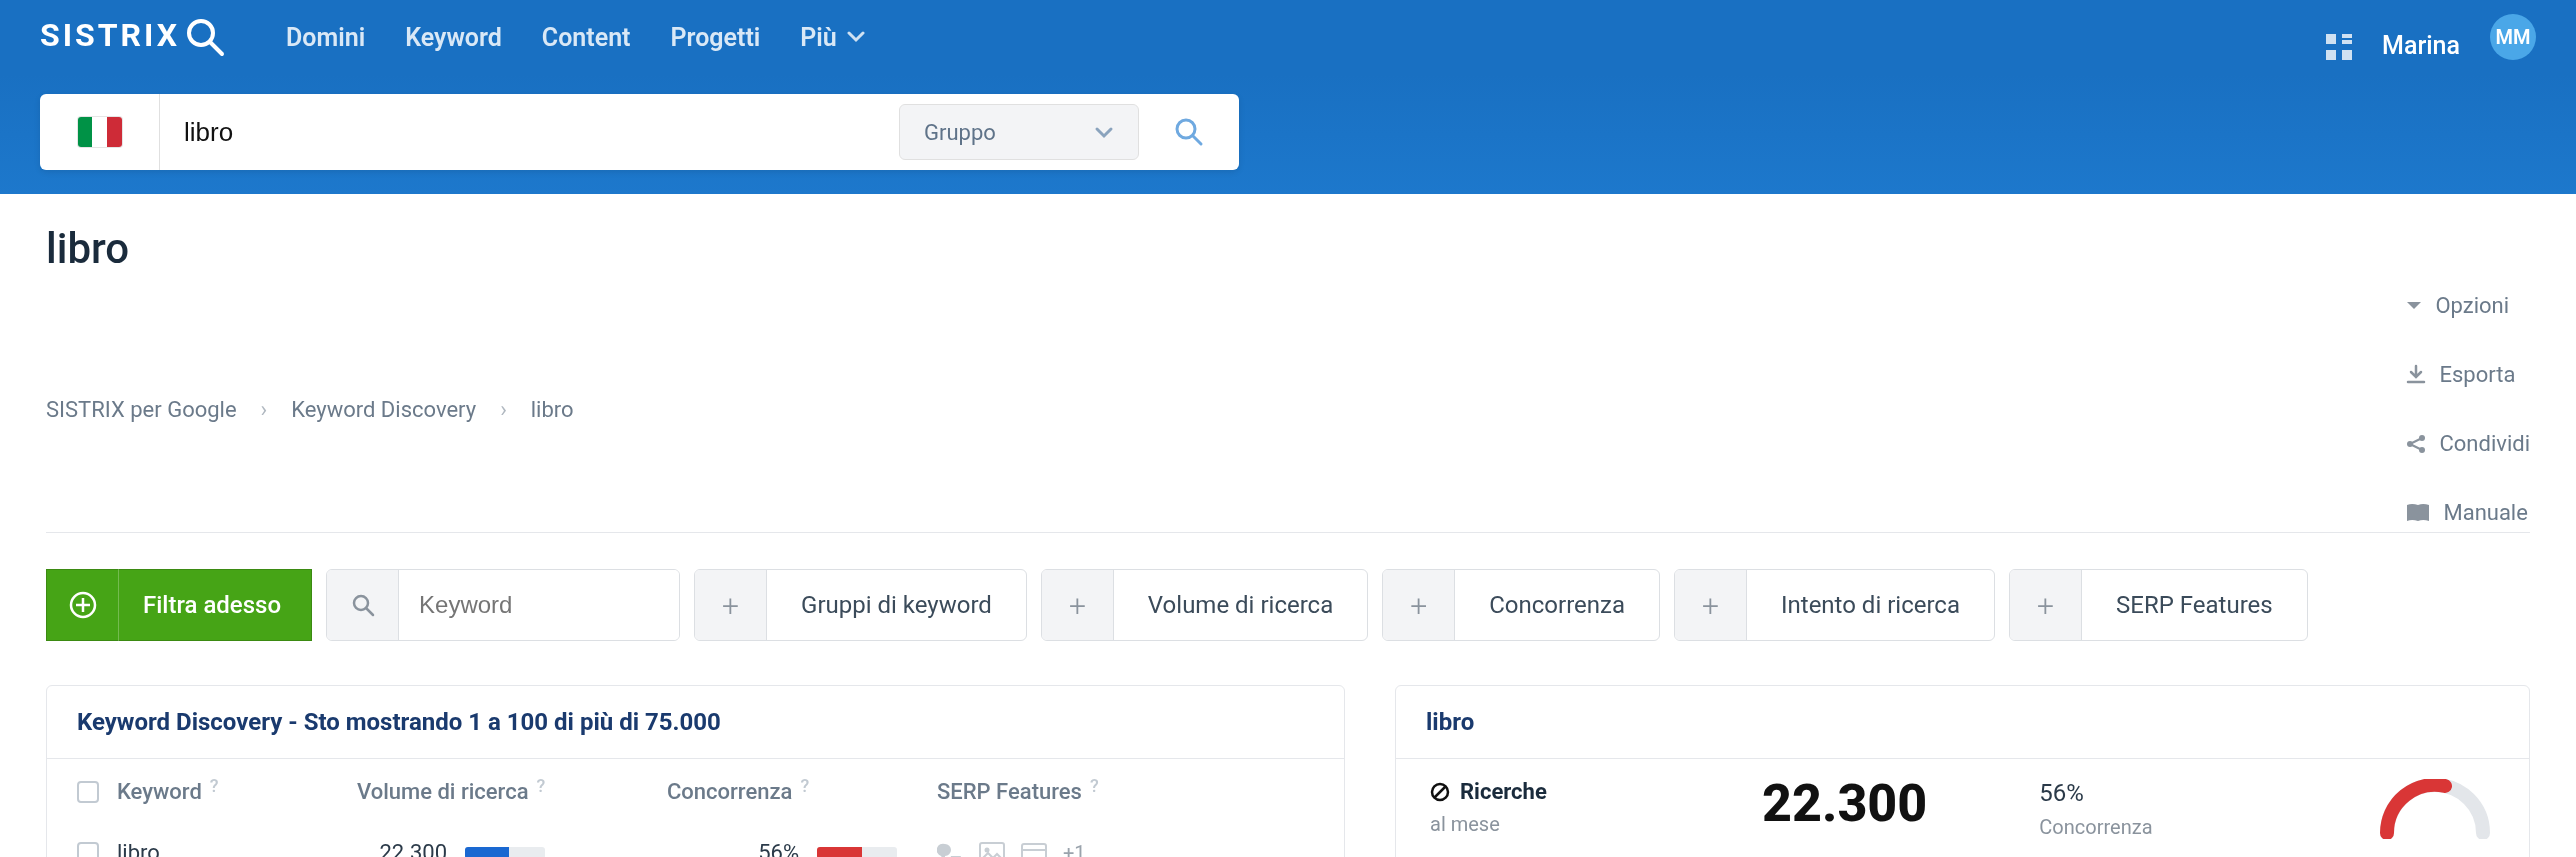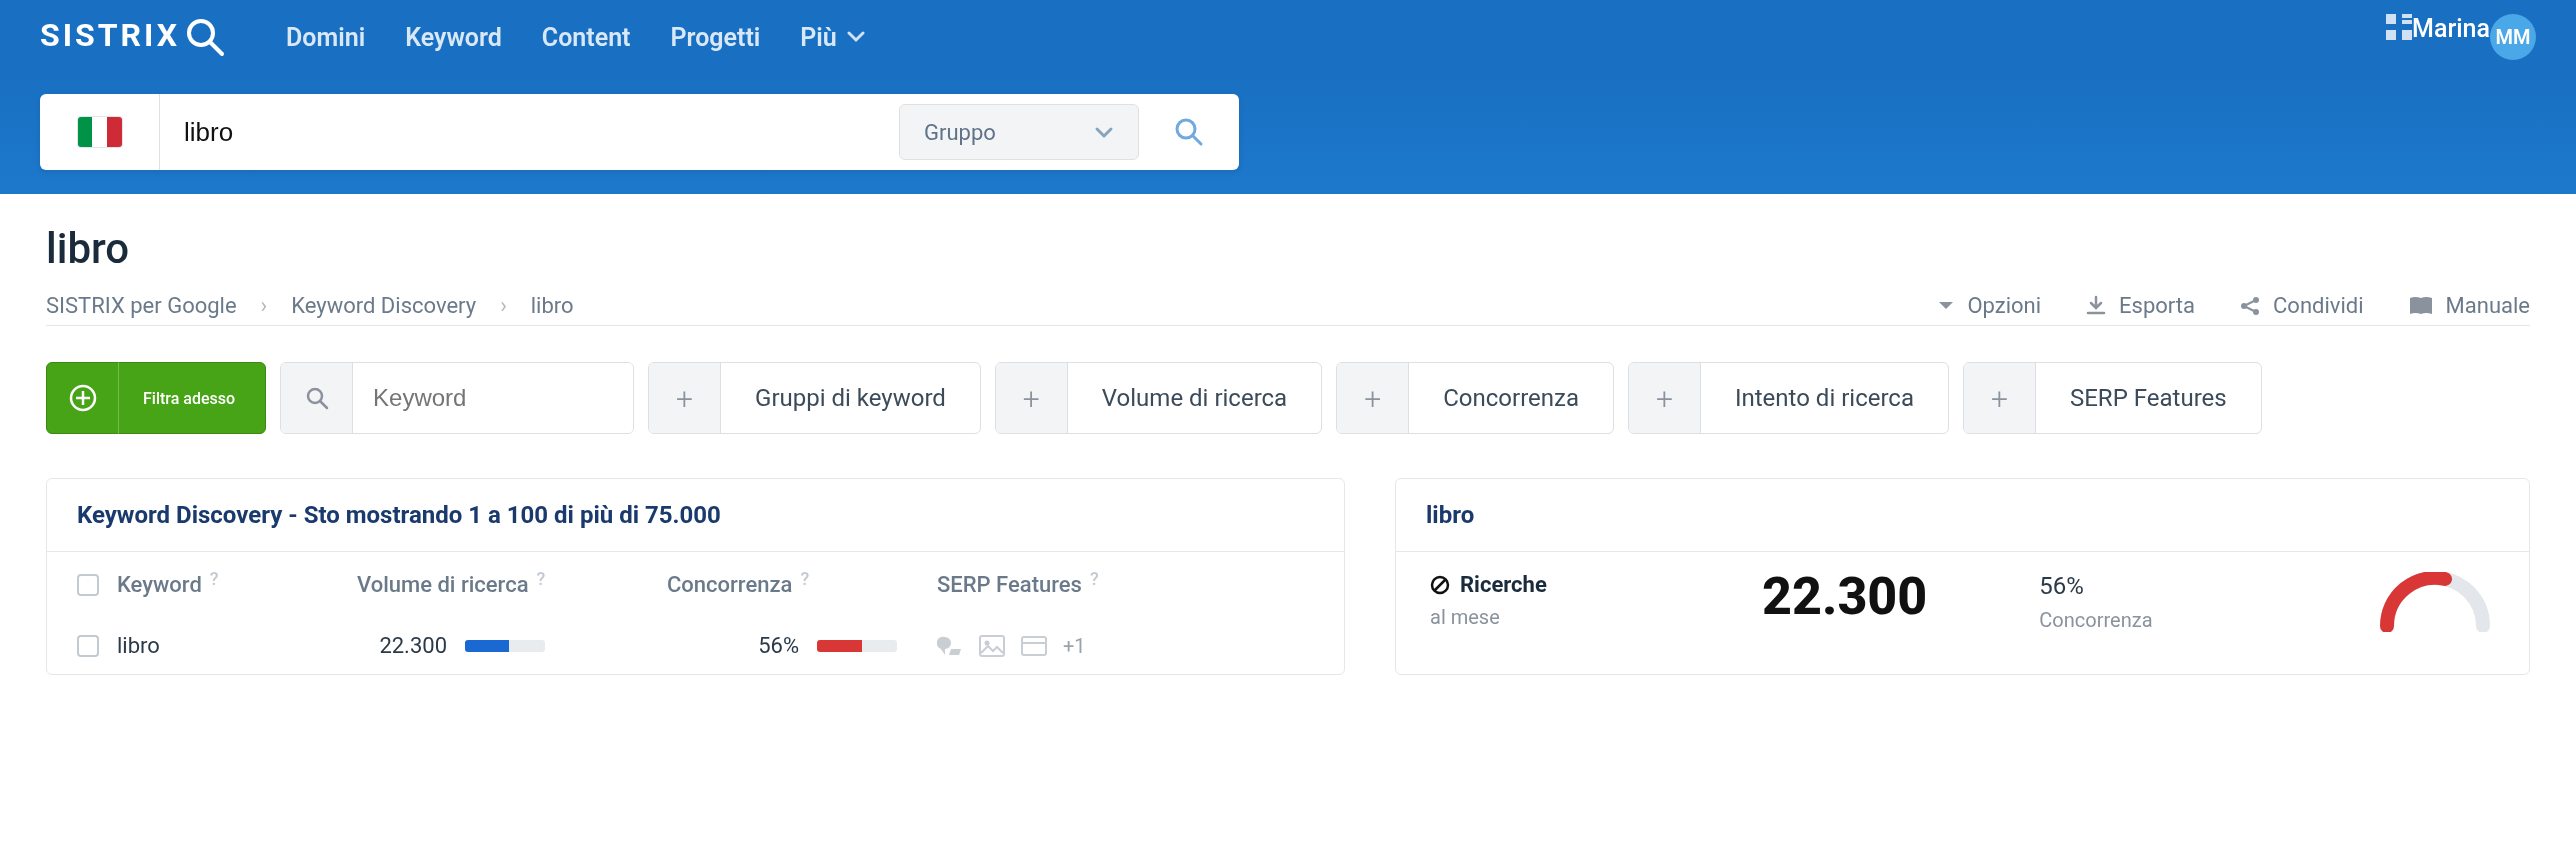--- a/index.html
+++ b/index.html
@@ -5,21 +5,21 @@
 * { box-sizing: border-box; margin: 0; padding: 0; }
 body { font-family: -apple-system, BlinkMacSystemFont, "Segoe UI", Roboto, sans-serif; background: #fff; color: #333; width: 2576px; }
 
 
 .topnav { background: #1970c2; height: 74px; display: flex; align-items: center; padding: 0 40px; }
 .logo { display: flex; align-items: flex-start; gap: 4px; color: #fff; font-weight: 700; font-size: 32px; letter-spacing: 3px; margin-right: 60px; }
 .logo-magnify { width: 42px; height: 42px; }
 .nav-links { display: flex; gap: 40px; }
 .nav-link { color: #d9e8f6; font-size: 25px; font-weight: 600; cursor: pointer; display: flex; align-items: center; gap: 10px; }
 .nav-spacer { flex: 1; }
-.nav-right { display: flex; align-items: flex-start; }
+.nav-right { display: flex; align-items: flex-end; gap: 30px; }
 .apps-icon { width: 26px; height: 26px; }
 .username { color: #fff; font-size: 25px; font-weight: 500; }
 .avatar { width: 46px; height: 46px; border-radius: 50%; background: #4aa7e8; color: #fff; display: flex; align-items: center; justify-content: center; font-size: 20px; font-weight: 600; }
 
 
 .searcharea { background: linear-gradient(to bottom,#1970c2,#1d78cc); padding: 20px 40px 24px; }
 .searchbox { display: flex; width: 1199px; background: #fff; border-radius: 6px; overflow: hidden; box-shadow: 0 2px 6px rgba(0,0,0,0.1); }
 .flag { width: 120px; display: flex; align-items: center; justify-content: center; border-right: 1px solid #e0e0e0; }
 .flag-it { display: flex; width: 44px; height: 30px; border-radius: 3px; overflow: hidden; box-shadow: 0 0 0 1px rgba(0,0,0,0.1); }
 .flag-it span { flex: 1; }
@@ -28,26 +28,26 @@
 .gruppo { width: 240px; background: #f3f4f6; border: 1px solid #e0e0e0; margin: 10px 0 10px 0; border-radius: 6px; display: flex; align-items: center; justify-content: space-between; padding: 0 24px; color: #5f7389; font-size: 22px; cursor: pointer; }
 .search-btn { width: 100px; display: flex; align-items: center; justify-content: center; cursor: pointer; }
 
 
 .pagebody { padding: 30px 46px; }
 .page-title { font-size: 42px; font-weight: 500; color: #1a2b3c; margin-bottom: 20px; }
 .crumb-row { display: flex; align-items: center; justify-content: space-between; border-bottom: 1px solid #e5e7eb; padding-bottom: 7px; margin-bottom: 36px; }
 .crumbs { display: flex; gap: 24px; color: #6b7a8a; font-size: 22px; align-items: center; }
 .crumb { cursor: pointer; }
 .chev { color: #b0b8c0; }
-.actions { display: flex; gap: 44px; color: #6b7a8a; font-size: 22px; }
+.actions { display: flex; gap: 44px; color: #6b7a8a; font-size: 22px; flex-direction: column; }
 .action { display: flex; align-items: center; gap: 12px; cursor: pointer; }
 
 
 .filter-row { display: flex; gap: 14px; margin-bottom: 44px; align-items: stretch; }
-.btn-green { background: #46a416; color: #fff; border-radius: 6px; display: flex; align-items: center; padding: 0 30px 0 0; height: 72px; font-size: 16px; font-weight: 500; cursor: pointer; border: 1px solid #3b8a12; }
+.btn-green { background: #46a416; color: #fff; border-radius: 0; display: flex; align-items: center; padding: 0 30px 0 0; height: 72px; font-size: 24px; font-weight: 500; cursor: pointer; border: 1px solid #3b8a12; }
 .btn-green .plus-circle { width: 72px; height: 72px; display: flex; align-items: center; justify-content: center; border-right: 1px solid rgba(255,255,255,0.25); margin-right: 24px; }
 .kw-search { display: flex; height: 72px; background: #fff; border: 1px solid #dcdfe3; border-radius: 6px; overflow: hidden; }
 .kw-search-icon { width: 72px; background: #f3f4f6; display: flex; align-items: center; justify-content: center; border-right: 1px solid #dcdfe3; }
 .kw-search input { border: none; width: 280px; font-size: 24px; padding: 0 20px; outline: none; color: #555; }
 .chip { display: flex; height: 72px; border: 1px solid #dcdfe3; border-radius: 6px; overflow: hidden; cursor: pointer; background: #fff; }
 .chip .plus { width: 72px; background: #f3f4f6; display: flex; align-items: center; justify-content: center; border-right: 1px solid #dcdfe3; color: #8a939d; font-size: 30px; font-weight: 300; }
 .chip .label { display: flex; align-items: center; padding: 0 34px; font-size: 24px; color: #3b4b5a; }
 
 
 .content-row { display: flex; gap: 50px; }

